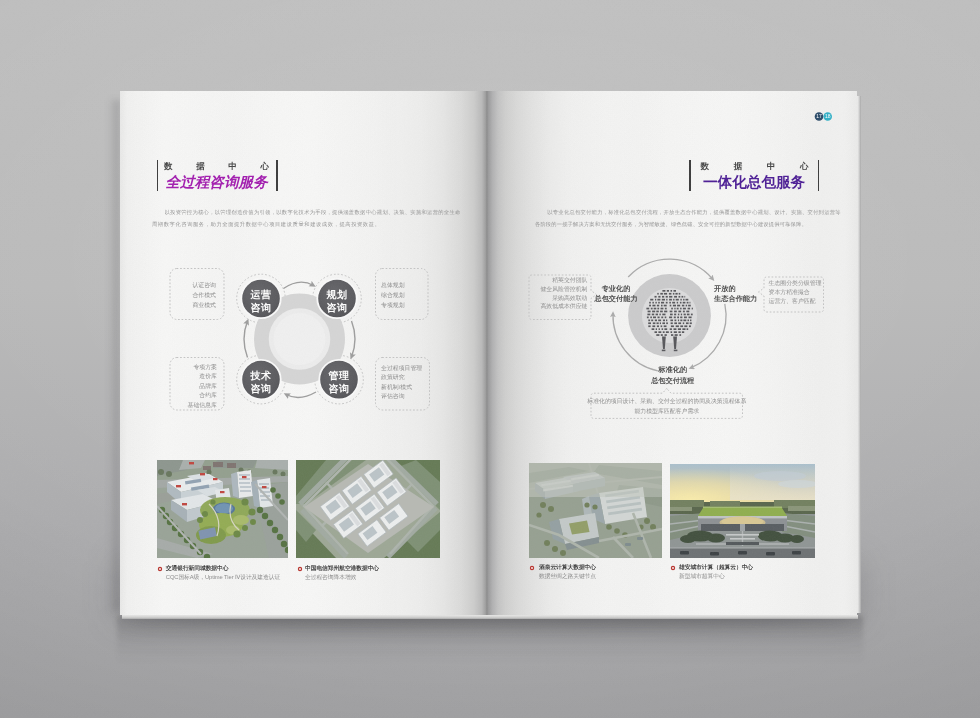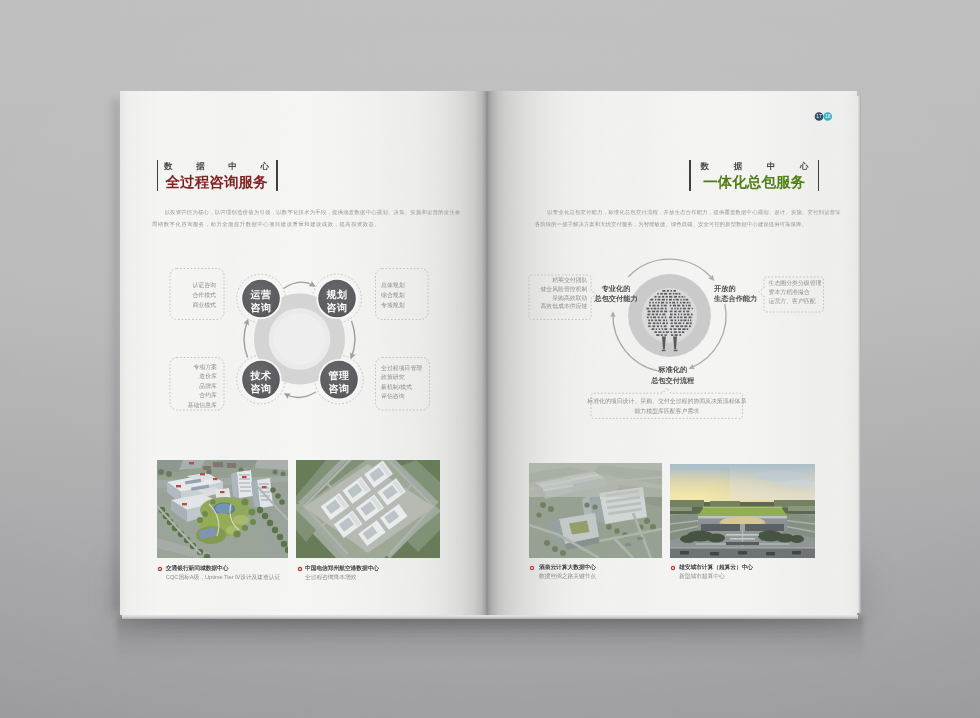--- a/index.html
+++ b/index.html
@@ -47,21 +47,21 @@
 <div id="pageR"></div>
 
 <div class="abs" style="left:156.5px;top:160px;width:1.7px;height:31px;background:#3b3b3b;"></div>
 <div class="abs" style="left:276px;top:160px;width:1.7px;height:31px;background:#3b3b3b;"></div>
 <div class="abs" style="left:164px;top:160.5px;width:105px;display:flex;justify-content:space-between;font-size:8.5px;font-weight:bold;color:#454545;">
   <span>数</span>
     <span>据</span>
     <span>中</span>
     <span>心</span>
   </div>
-<div class="abs" style="left:165.5px;top:175px;font-size:14.6px;line-height:14.6px;font-weight:bold;color:#7f1d1d;letter-spacing:0;white-space:nowrap;">全过程咨询服务</div>
+<div class="abs" style="left:165.5px;top:175px;font-size:14.6px;line-height:14.6px;font-weight:bold;color:#a21caf;letter-spacing:0;white-space:nowrap;font-style:italic;">全过程咨询服务</div>
 
 <div class="abs pline" style="left:164.5px;top:209.4px;letter-spacing:0.29px;">以投资管控为核心，以管理创造价值为引领，以数字化技术为手段，提供涵盖数据中心规划、决策、实施和运营的全生命</div>
 <div class="abs pline" style="left:152px;top:221.3px;letter-spacing:0.56px;">周期数字化咨询服务，助力全面提升数据中心项目建设质量和建设成效，提高投资效益。</div>
 
 <svg class="abs" style="left:150px;top:256px;" width="310" height="166" viewBox="150 256 310 166">
   <defs>
     <radialGradient id="gc" cx="42%" cy="36%" r="75%">
       <stop offset="0%" stop-color="#656569"></stop>
         <stop offset="70%" stop-color="#59595d"></stop>
         <stop offset="100%" stop-color="#4e4e52"></stop>
@@ -333,21 +333,21 @@
 </svg>
 
 <div class="abs" style="left:689px;top:160px;width:1.7px;height:31px;background:#3b3b3b;"></div>
 <div class="abs" style="left:817.5px;top:160px;width:1.7px;height:31px;background:#3b3b3b;"></div>
 <div class="abs" style="left:700.5px;top:160.5px;width:108px;display:flex;justify-content:space-between;font-size:8.5px;font-weight:bold;color:#454545;">
   <span>数</span>
     <span>据</span>
     <span>中</span>
     <span>心</span>
   </div>
-<div class="abs" style="left:703px;top:175px;font-size:14.6px;line-height:14.6px;font-weight:bold;color:#4d7c0f;letter-spacing:0;white-space:nowrap;">一体化总包服务</div>
+<div class="abs" style="left:703px;top:175px;font-size:14.6px;line-height:14.6px;font-weight:bold;color:#4c1d95;letter-spacing:0;white-space:nowrap;">一体化总包服务</div>
 
 <div class="abs pline" style="left:547.3px;top:209.4px;letter-spacing:0.24px;">以专业化总包交付能力，标准化总包交付流程，开放生态合作能力，提供覆盖数据中心规划、设计、实施、交付到运营等</div>
 <div class="abs pline" style="left:535px;top:221.3px;letter-spacing:0.14px;">各阶段的一揽子解决方案和无忧交付服务，为智能敏捷、绿色低碳、安全可控的新型数据中心建设提供可靠保障。</div>
 
 <svg class="abs" style="left:525px;top:248px;" width="305" height="174" viewBox="525 248 305 174">
   <defs>
     <marker id="ah2" markerWidth="7" markerHeight="7" refX="2.8" refY="2.2" orient="auto">
       <path d="M0,0 L4.6,2.2 L0,4.4 L0.9,2.2 Z" fill="#ababab"></path>
     </marker>
   </defs>

